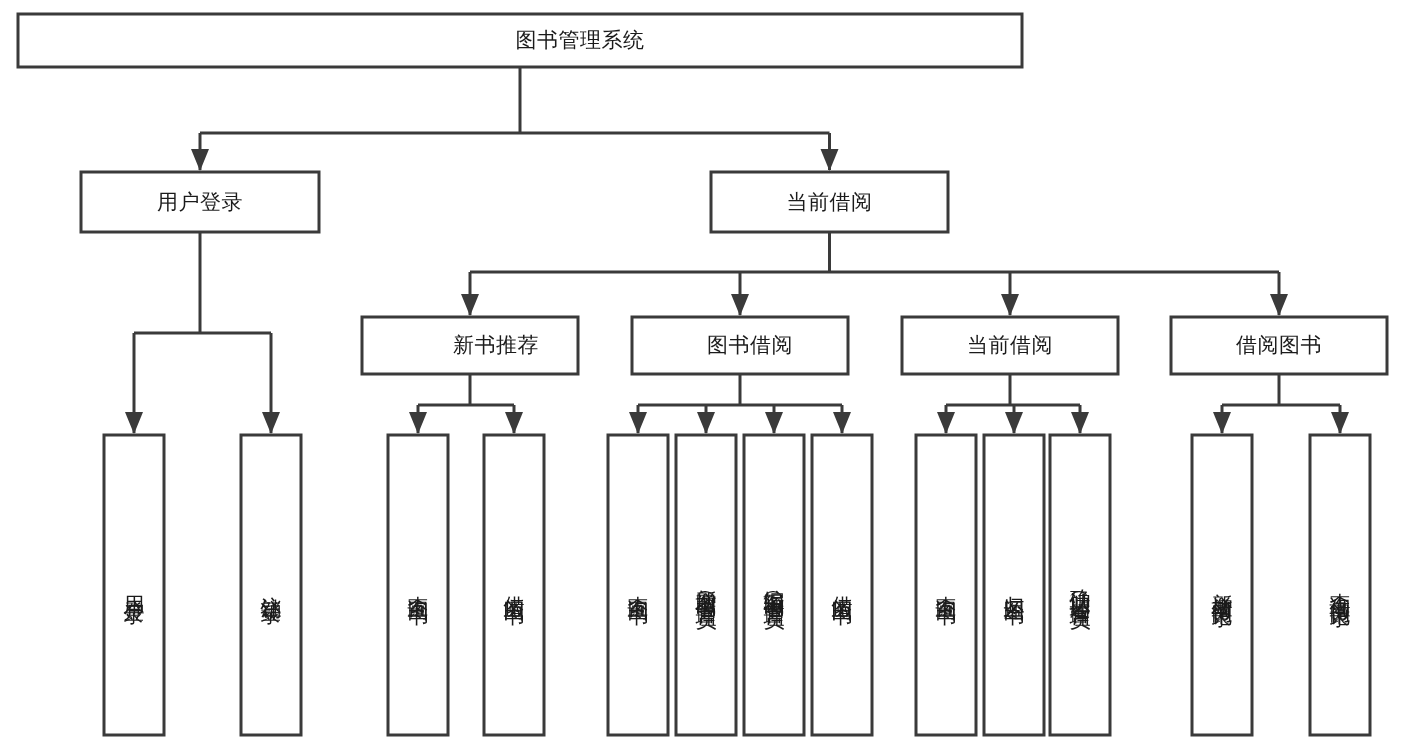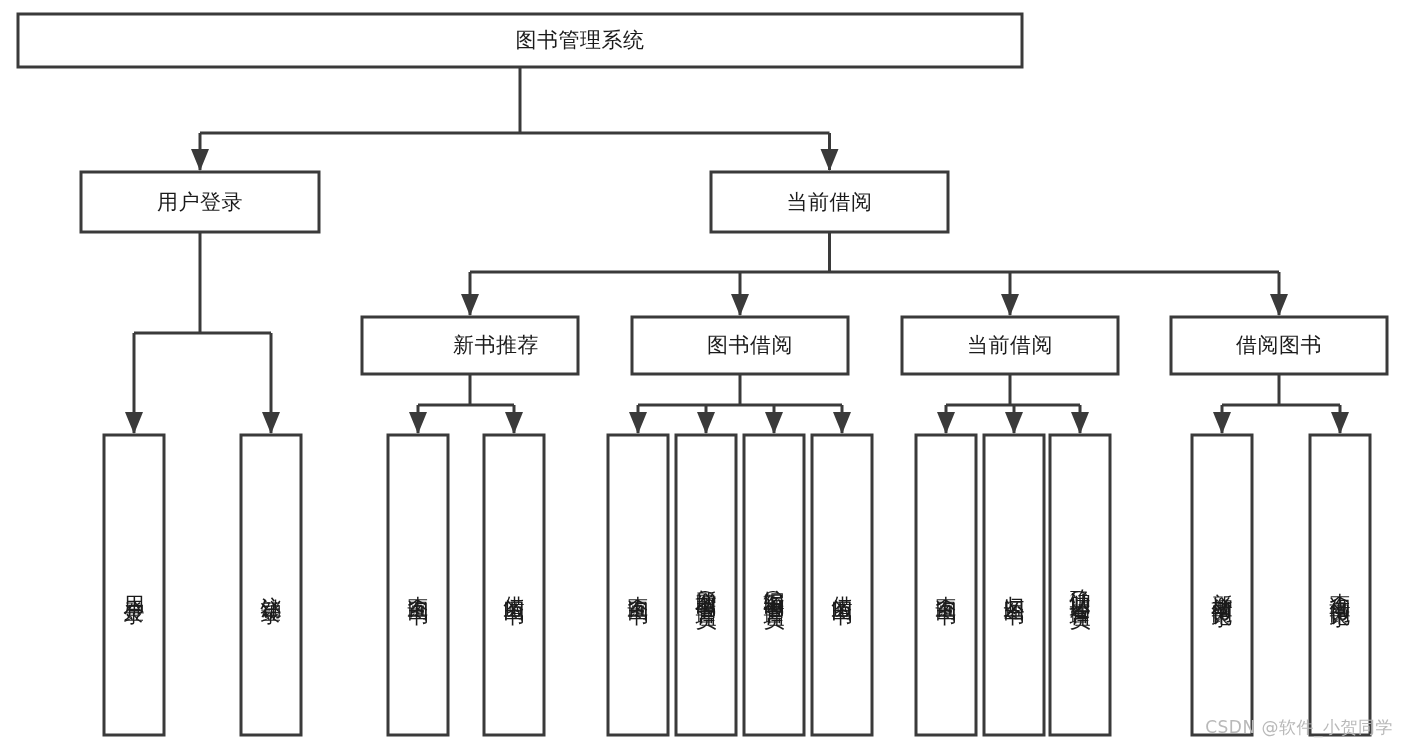--- a/index.html
+++ b/index.html
@@ -167,14 +167,13 @@
       <div class="node-label vertical" style="left: 676px; top: 435px; width: 60px; height: 300px;">新增图书（管理员）</div>
       <div class="node-label vertical" style="left: 744px; top: 435px; width: 60px; height: 300px;">编辑图书（管理员）</div>
       <div class="node-label vertical" style="left: 812px; top: 435px; width: 60px; height: 300px;">借阅图书</div>
       <div class="node-label vertical" style="left: 916px; top: 435px; width: 60px; height: 300px;">查询图书</div>
       <div class="node-label vertical" style="left: 984px; top: 435px; width: 60px; height: 300px;">归还图书</div>
       <div class="node-label vertical" style="left: 1050px; top: 435px; width: 60px; height: 300px;">确认归还（管理员）</div>
       <div class="node-label vertical" style="left: 1192px; top: 435px; width: 60px; height: 300px;">新增借阅记录</div>
       <div class="node-label vertical" style="left: 1310px; top: 435px; width: 60px; height: 300px;">查询借阅记录</div>
     </div>
 
-  <div class="watermark">CSDN @软件_小贺同学</div>
 </div>
 
 </body></html>

